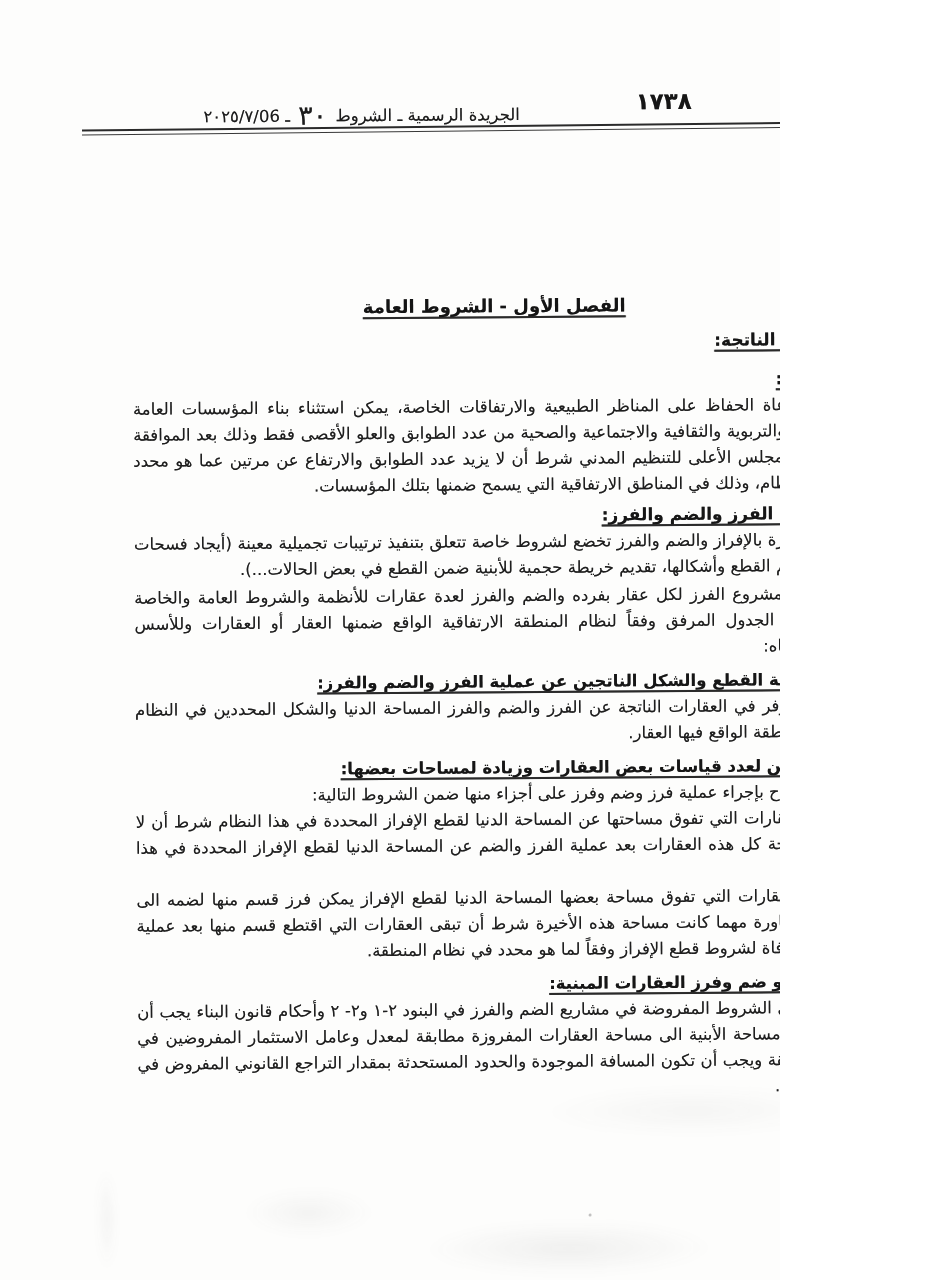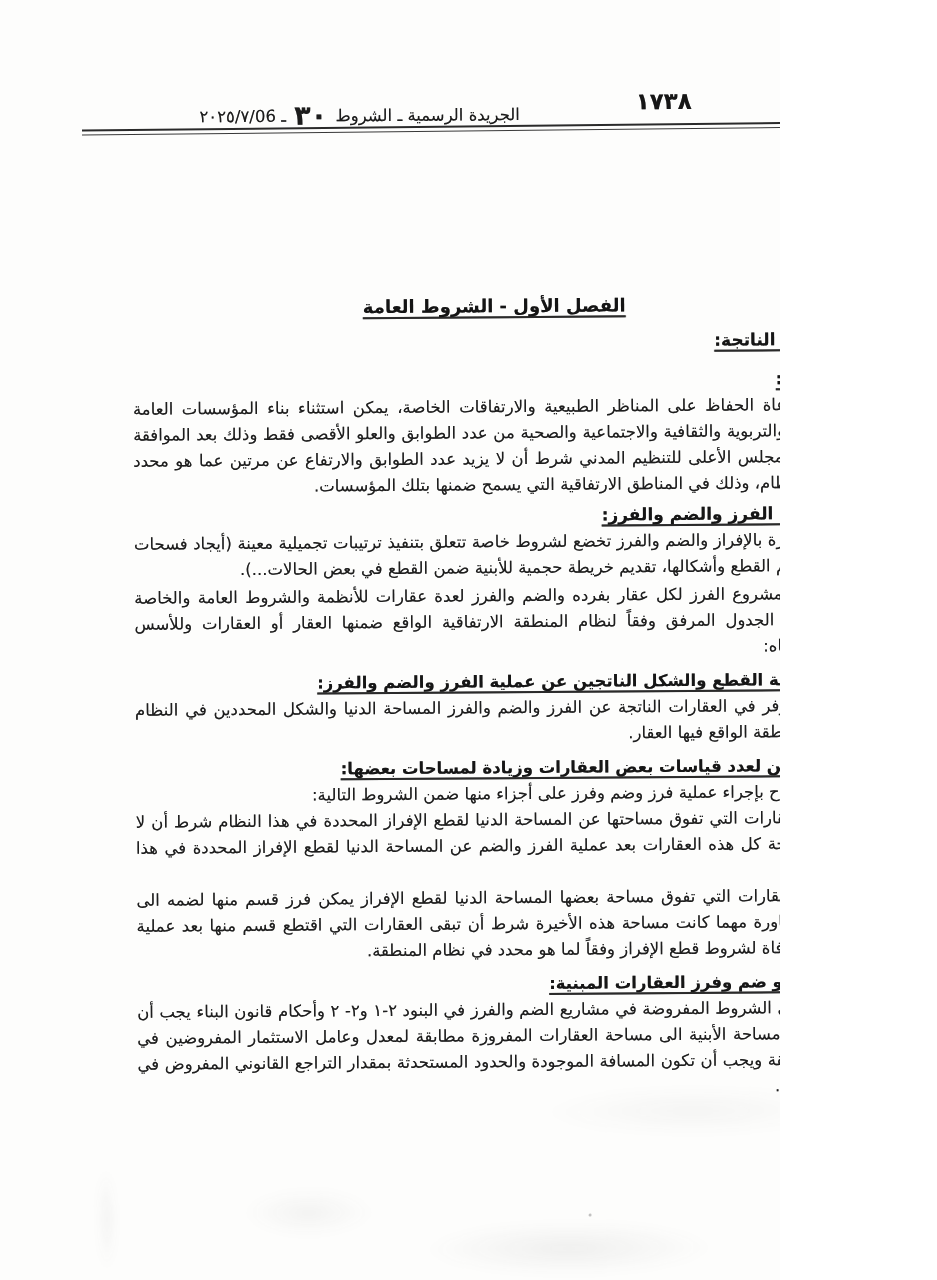--- a/index.html
+++ b/index.html
@@ -47,21 +47,21 @@
     left: 132px;
     width: 392px;
     direction: rtl;
     text-align: right;
     white-space: nowrap;
     font-size: 16.5px;
     color: #1c1c1c;
   }
   .masthead .issue-num {
     font-size: 27px;
-    font-weight: bold;
+    font-weight: normal;
     vertical-align: -3px;
     padding: 0 3px;
   }
   .header-rule {
     position: absolute;
     top: 126px;
     left: 86px;
     width: 768px;
     height: 3px;
     border-top: 2.5px solid #2a2a2a;

